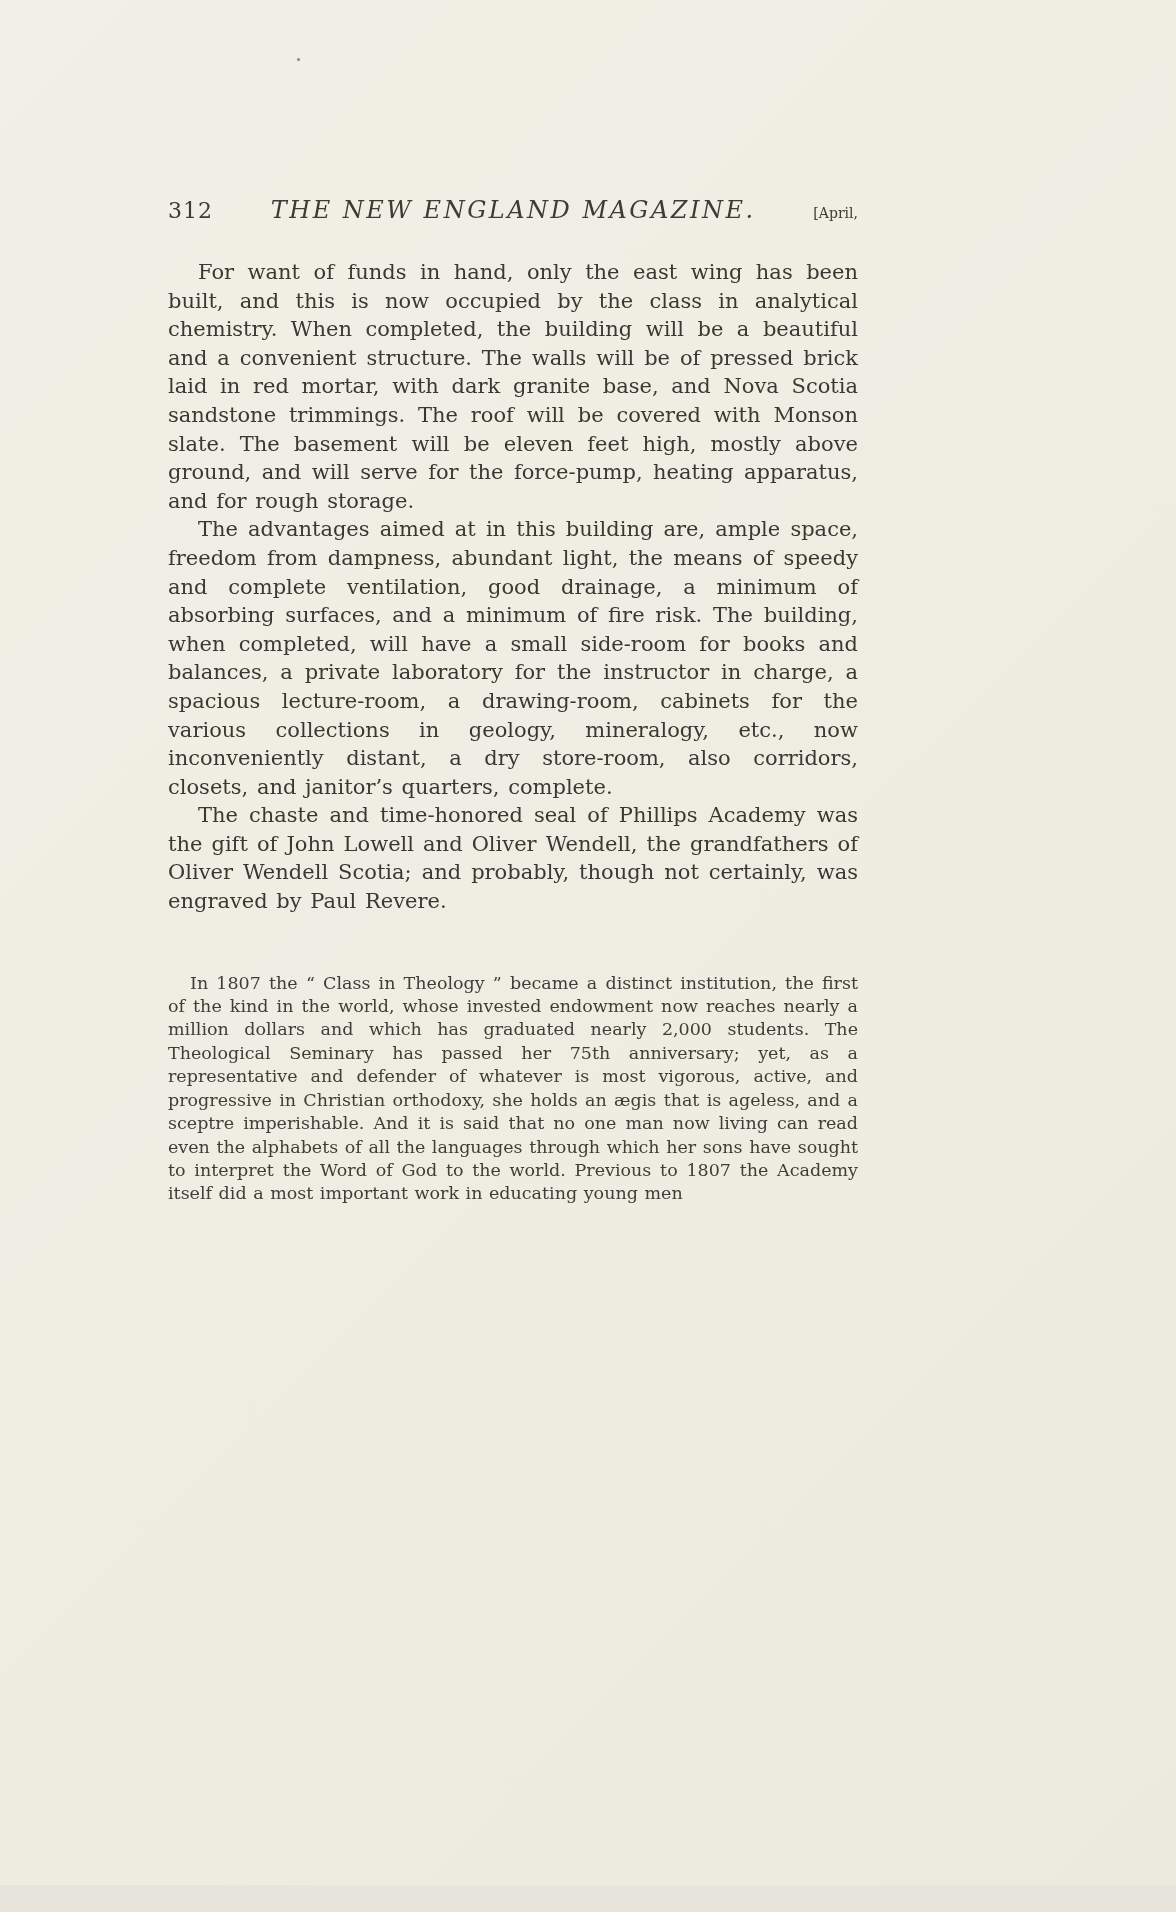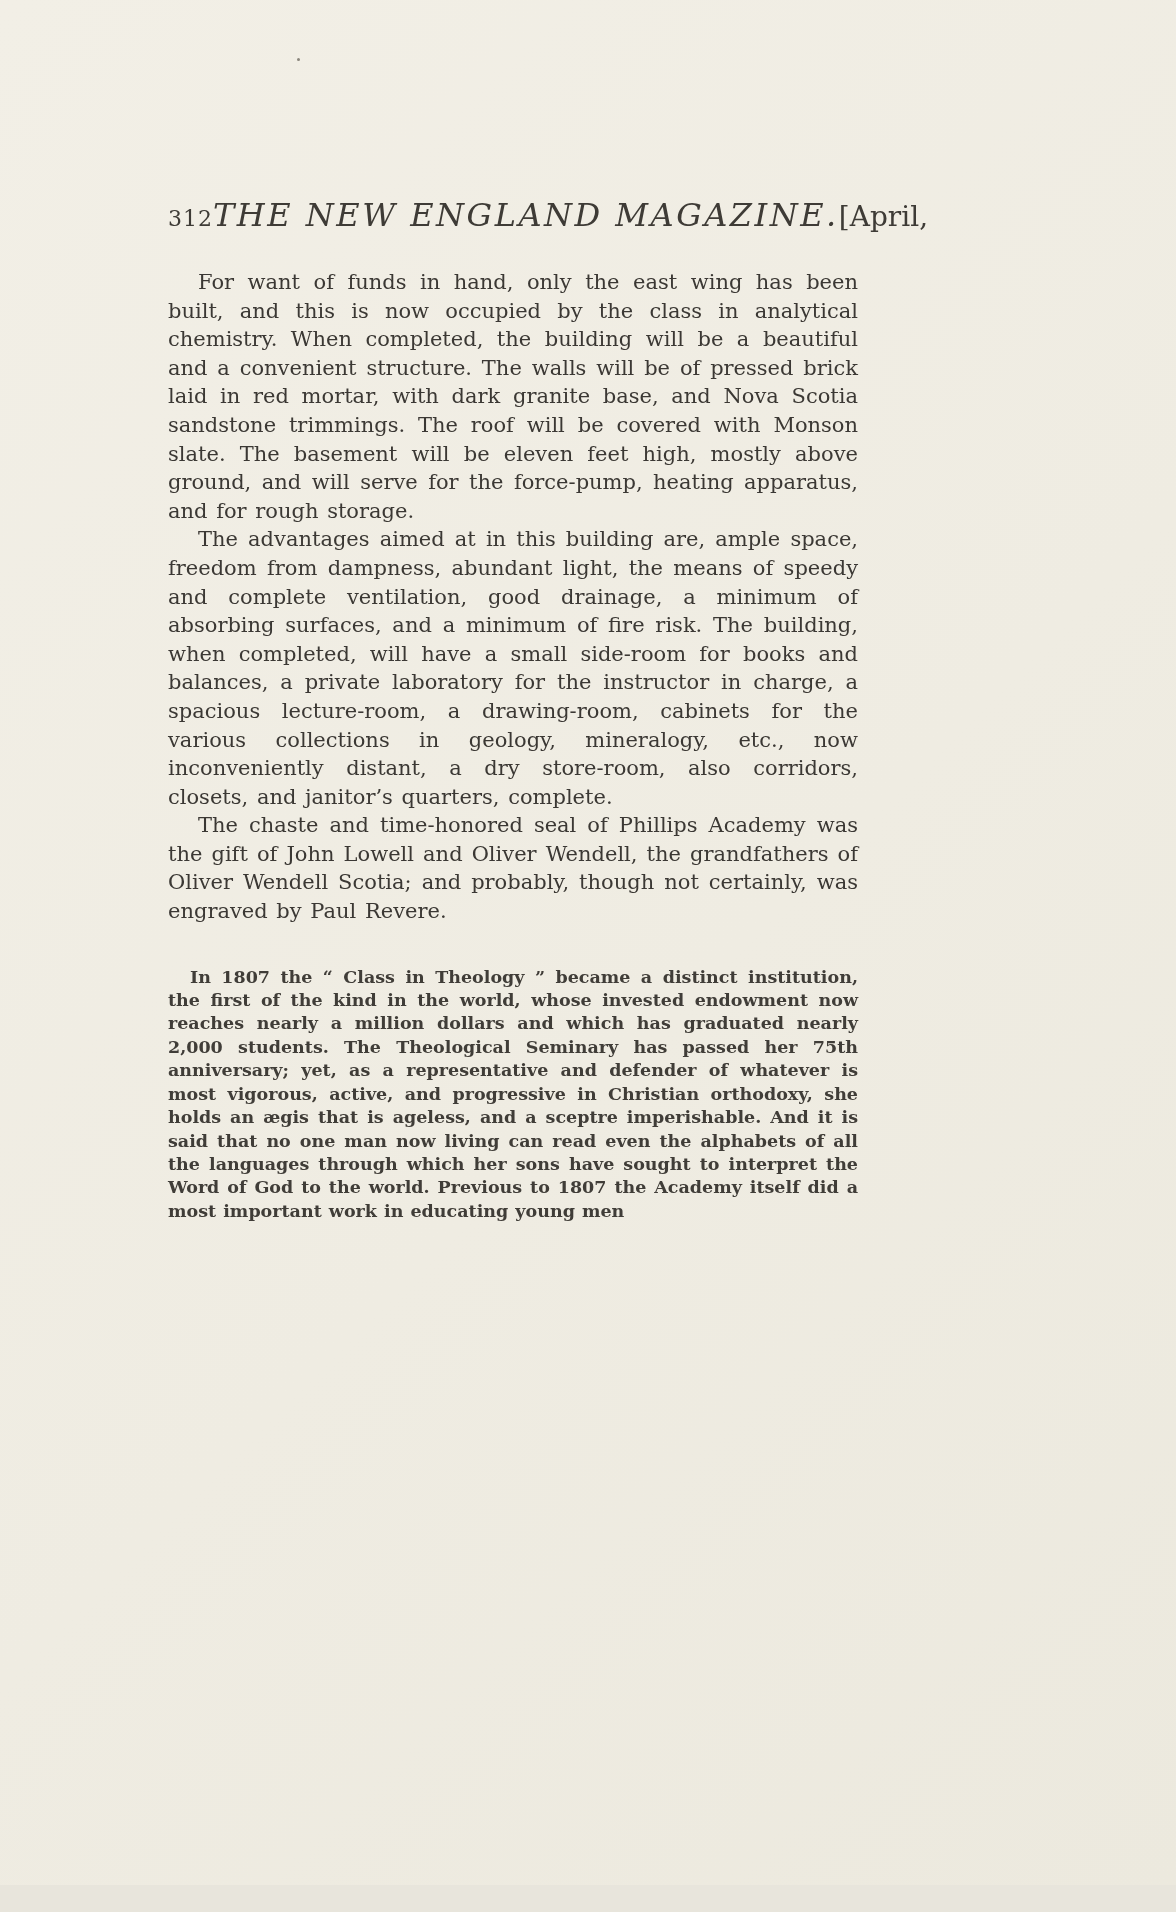--- a/index.html
+++ b/index.html
@@ -39,48 +39,47 @@
     justify-content: space-between;
     margin-bottom: 34px;
   }
   .page-number {
     font-size: 22px;
     letter-spacing: 1px;
     color: #3e3b36;
   }
   .magazine-title {
     font-style: italic;
-    font-size: 32px;
+    font-size: 24px;
     letter-spacing: 2.5px;
     color: #3e3b36;
     white-space: nowrap;
   }
   .issue-label {
-    font-size: 28px;
+    font-size: 14px;
     color: #3e3b36;
   }
   .body-text p {
     margin: 0;
     font-size: 21px;
     line-height: 28.6px;
     text-align: justify;
     color: #3b3834;
     word-spacing: 2px;
   }
   .body-text p.indent {
     text-indent: 30px;
   }
   .footnote {
-    margin-top: 40px;
+    margin-top: 56px;
     font-size: 17.5px;
     line-height: 23.4px;
     text-align: justify;
     color: #403d38;
     word-spacing: 1px;
-    font-weight: bold;
   }
   .footnote p {
     margin: 0;
     text-indent: 22px;
   }
 </style>
 </head>
 <body>
 
 <div class="page">

